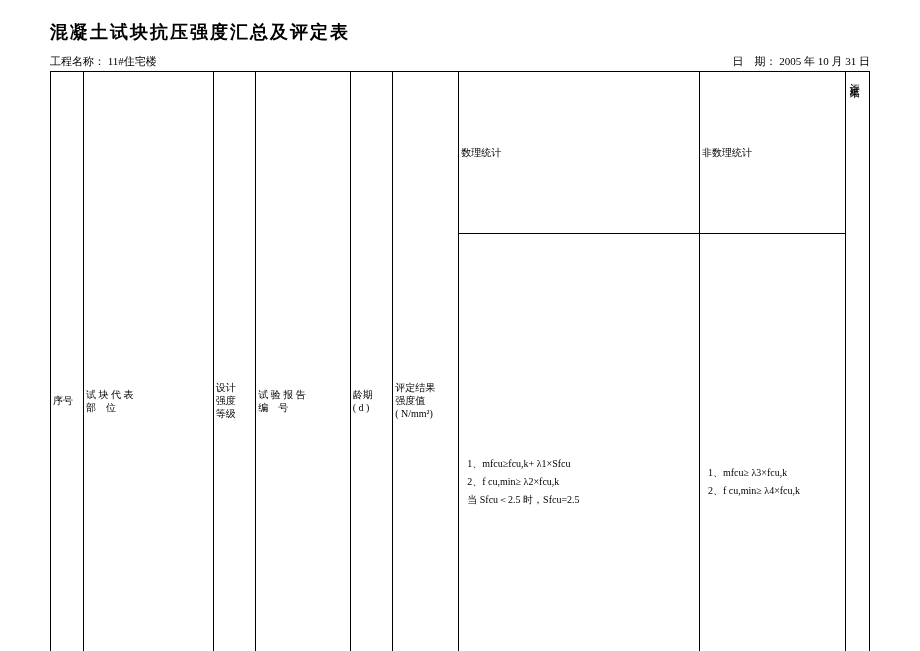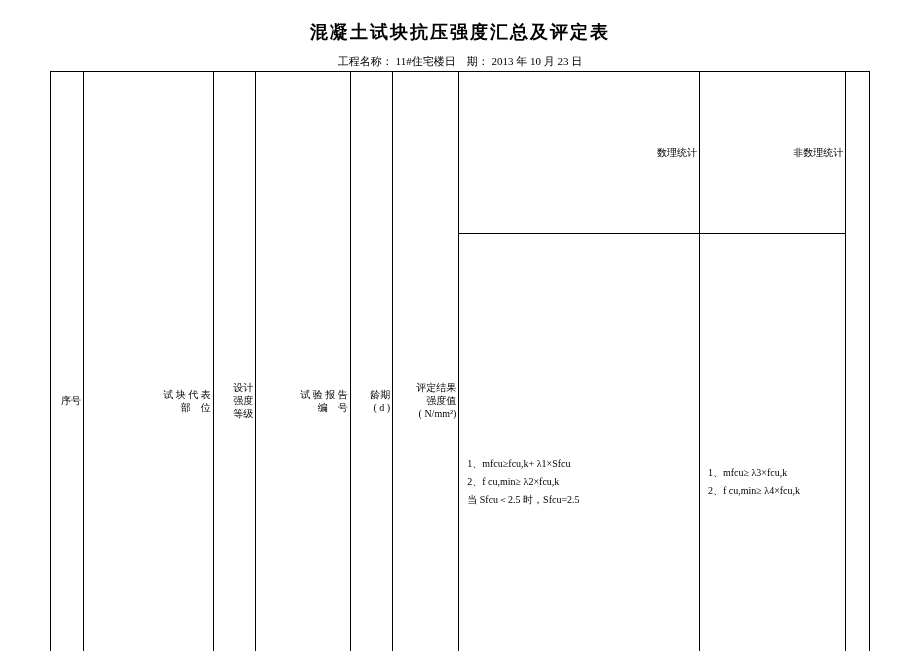--- a/index.html
+++ b/index.html
@@ -5,41 +5,40 @@
   body {
     font-family: "SimSun", "宋体", serif;
     font-size: 11px;
     color: #000;
     background: #fff;
     margin: 0;
     padding: 20px 50px;
     width: 820px;
   }
   .title {
-    text-align: center;
     font-size: 18px;
     font-weight: bold;
     margin-bottom: 10px;
     letter-spacing: 2px;
   }
   .header-row {
     display: flex;
-    justify-content: center;
+    justify-content: space-between;
     font-size: 11px;
     margin-bottom: 2px;
   }
   table {
     border-collapse: collapse;
     width: 100%;
     table-layout: fixed;
   }
   th, td {
     border: 1px solid #000;
     padding: 3px 2px;
-    text-align: right;
+    text-align: left;
     vertical-align: middle;
     font-weight: normal;
     font-size: 10px;
     line-height: 1.3;
   }
   .left-formula {
     text-align: left;
     padding-left: 8px;
     line-height: 1.8;
     font-size: 10px;
@@ -56,21 +55,21 @@
 
 <div class="title">混凝土试块抗压强度汇总及评定表</div>
 
 <div class="header-row">
   <div>
     <span>工程名称：</span>
     <span>11#住宅楼</span>
   </div>
   <div>
     <span>日　期：</span>
-    <span>2013 年 10 月 23 日</span>
+    <span>2005 年 10 月 31 日</span>
   </div>
 </div>
 
 <table>
 <colgroup>
   <col style="width:28px">
   <col style="width:110px">
   <col style="width:36px">
   <col style="width:80px">
   <col style="width:36px">

